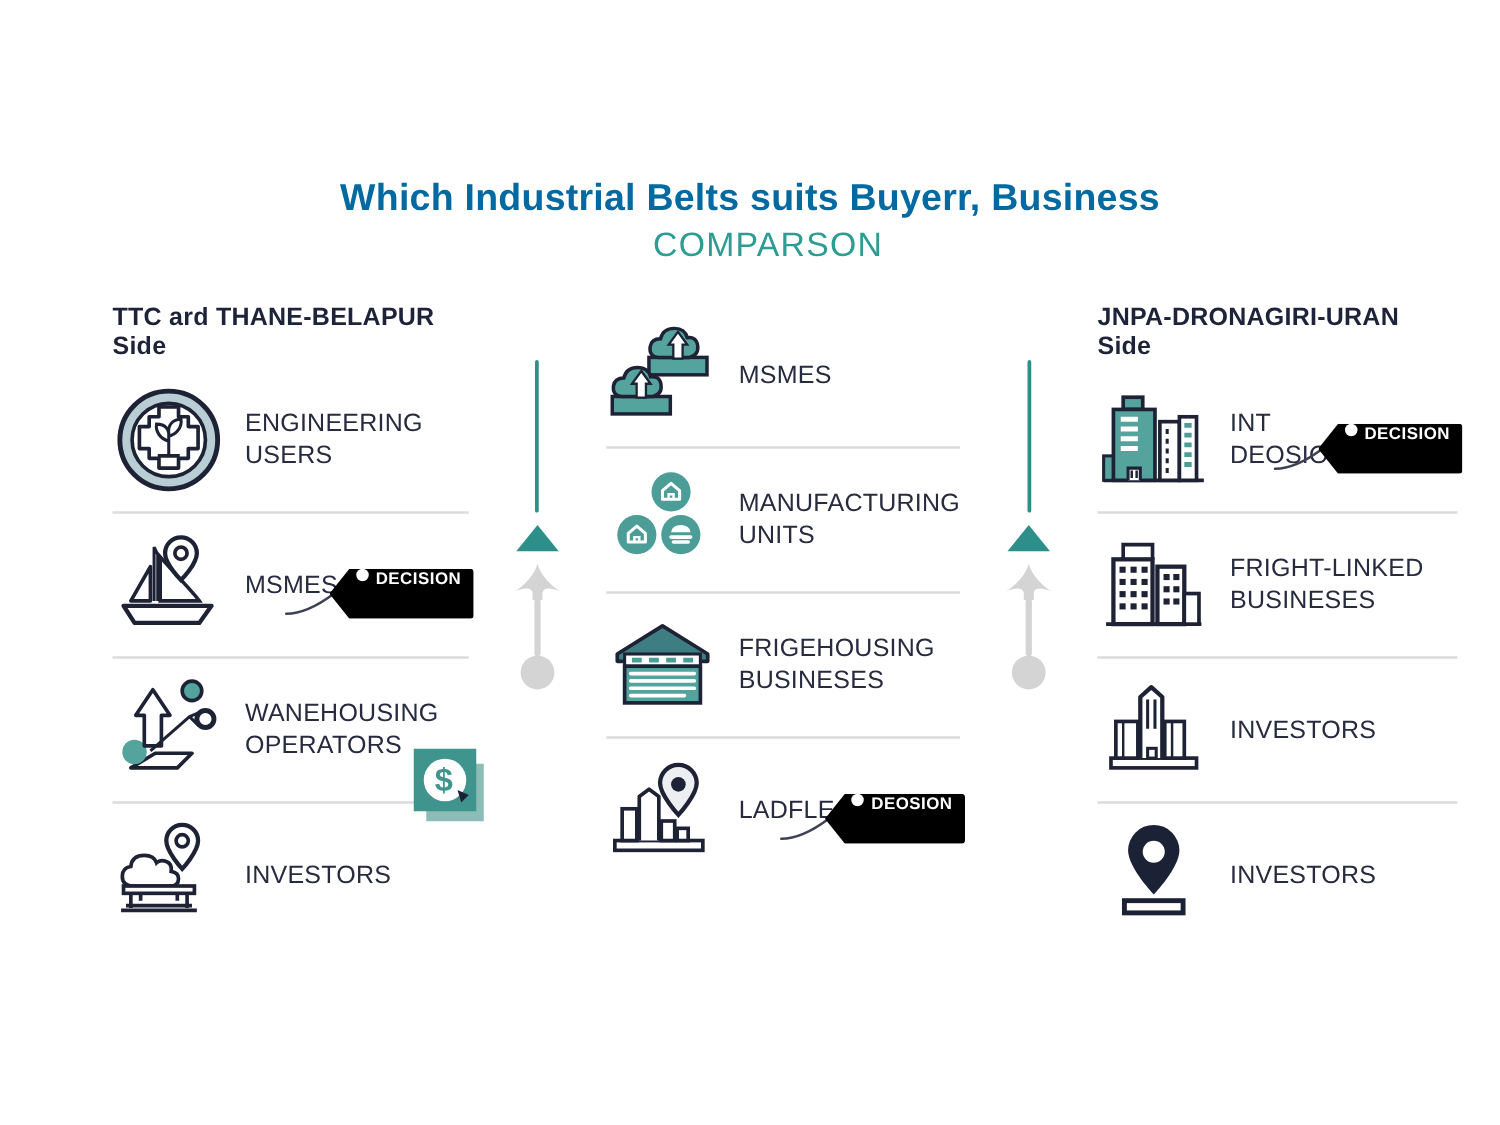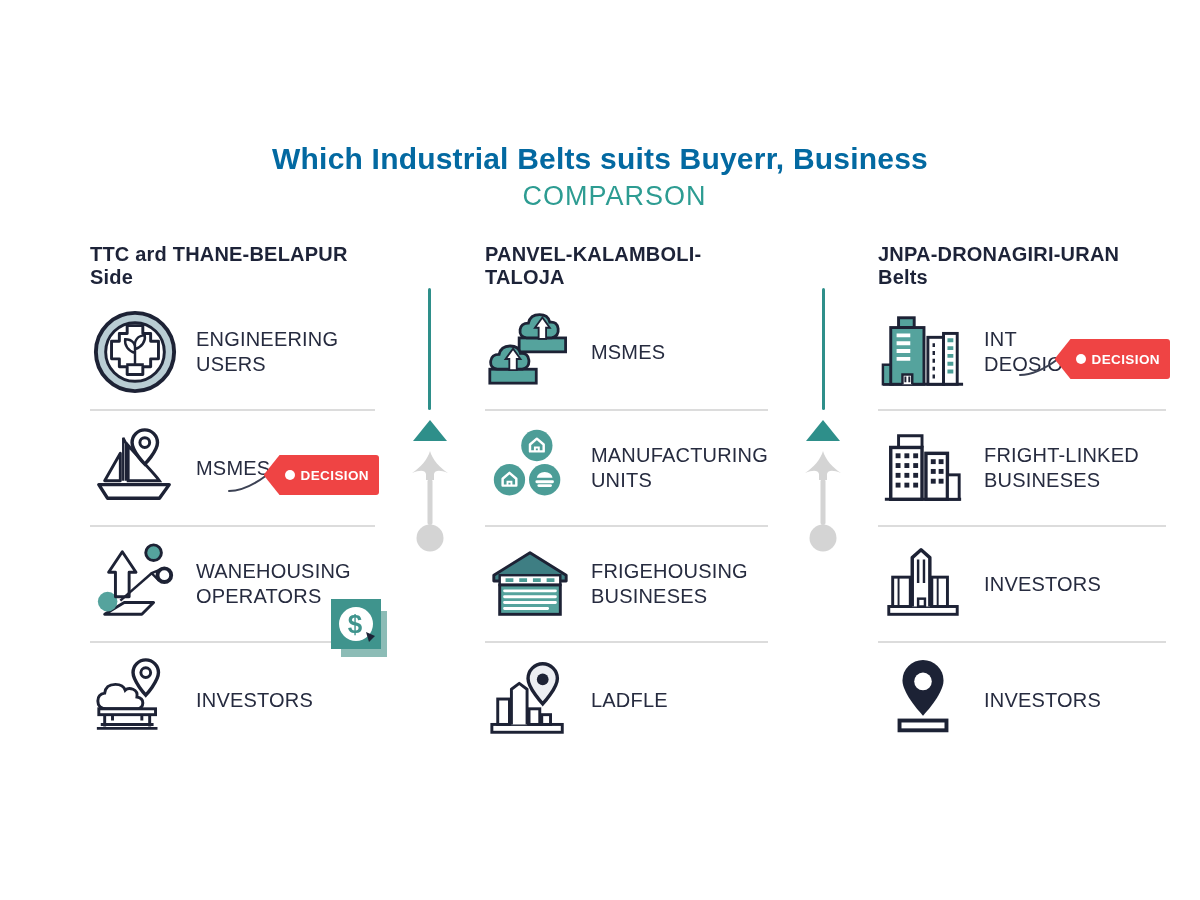--- a/index.html
+++ b/index.html
@@ -18,21 +18,21 @@
 
   .item { position:relative; height:114px; display:flex; align-items:center; gap:16px;
           border-bottom:2px solid #dcdcdc; }
   .item:last-child { border-bottom:none; }
   .icon { flex:0 0 90px; width:90px; height:92px; display:flex; align-items:center; justify-content:center; }
   .icon svg { width:88px; height:88px; }
   .label { font-size:20px; line-height:1.25; color:#262b3f; letter-spacing:.2px; white-space:pre-line; }
 
   .tag-wrap { position:absolute; right:-4px; top:44px; display:flex; align-items:center; z-index:2; }
   .tag-string { position:relative; top:7px; margin-right:-5px; }
-  .tag { background:#ef4444; color:#fff; height:40px; display:flex; align-items:center; gap:6px;
+  .tag { background:#000000; color:#fff; height:40px; display:flex; align-items:flex-start; gap:6px;
          padding:0 10px 0 21px; font-size:13.5px; font-weight:700; letter-spacing:.4px; border-radius:3px;
          clip-path:polygon(16px 0, 100% 0, 100% 100%, 16px 100%, 0 50%); }
   .tag-dot { width:10px; height:10px; background:#fff; border-radius:50%; flex:0 0 10px; }
 
   .badge { position:absolute; right:-16px; bottom:-20px; z-index:3; line-height:0; }
 
   .divider { flex:0 0 44px; display:flex; flex-direction:column; align-items:center; padding-top:45px; }
   .divider-line { width:3px; height:122px; background:#2e8f8a; border-radius:2px; }
   .divider-tri { width:0; height:0; margin-top:10px;
                  border-left:17px solid transparent; border-right:17px solid transparent;
@@ -132,21 +132,20 @@
     <div class="divider-line"></div>
     <div class="divider-tri"></div>
     <svg class="divider-arrow" width="44" height="104" viewBox="0 0 44 104">
       <path d="M22 2 C24 10 32 19 40 24 C32 21 27 21 26 25 L26 31 H18 L18 25 C17 21 12 21 4 24 C12 19 20 10 22 2 Z" fill="#d4d4d4"></path>
       <rect x="19.5" y="30" width="5" height="46" rx="2.5" fill="#d4d4d4"></rect>
       <circle cx="22" cy="89" r="13.5" fill="#d4d4d4"></circle>
     </svg>
   </div>
 
   <section class="column c2">
-    <h3 class="col-title">PANVEL-KALAMBOLI-TALOJA</h3>
     <div class="items">
   <div class="item">
     <span class="icon">
               <svg viewBox="0 0 90 90">
    <g transform="translate(32,4) scale(0.95)">
   <rect x="2" y="28" width="50" height="15" fill="#55a39d" stroke="#1d2235" stroke-width="3"></rect>
   <path d="M10 28 q-8 -1 -7 -9 q1 -7 9 -7 q2 -9 12 -9 q9 0 11 8 q8 -1 9 7 q1 8 -7 10 z" fill="#55a39d" stroke="#1d2235" stroke-width="3"></path>
   <path d="M27 6 l8 11 h-4 v12 h-8 V17 h-4 z" fill="#fff" stroke="#1d2235" stroke-width="2"></path>
                 </g>
    <g transform="translate(2,36) scale(0.95)">
@@ -198,36 +197,45 @@
    <rect x="12" y="44" width="12" height="26" fill="#fff" stroke="#1d2235" stroke-width="3"></rect>
    <path d="M26 70 V34 l8 -6 8 6 V70" fill="#fff" stroke="#1d2235" stroke-width="3" stroke-linejoin="round"></path>
    <rect x="44" y="54" width="11" height="16" fill="#fff" stroke="#1d2235" stroke-width="3"></rect>
    <rect x="57" y="60" width="9" height="10" fill="#fff" stroke="#1d2235" stroke-width="3"></rect>
    <path d="M58 8 a15 15 0 0 1 15 15 c0 10 -15 26 -15 26 s-15 -16 -15 -26 a15 15 0 0 1 15 -15 z" fill="#eceef2" stroke="#1d2235" stroke-width="3.5"></path>
    <circle cx="58" cy="24" r="6" fill="#1d2235"></circle>
               </svg>
             </span>
     <span class="label">LADFLE</span>
 
+  <span class="tag-wrap">
+    <svg class="tag-string" width="42" height="24" viewBox="0 0 42 24">
+      <path d="M2 21 C14 21 28 14 40 5" fill="none" stroke="#3c4254" stroke-width="2" stroke-linecap="round"></path>
+    </svg>
+    <span class="tag">
+      <span class="tag-dot"></span>
+      <span class="tag-text">DEOSION</span>
+    </span>
+  </span>
 </div>
 </div>
   </section>
 
   <div class="divider">
     <div class="divider-line"></div>
     <div class="divider-tri"></div>
     <svg class="divider-arrow" width="44" height="104" viewBox="0 0 44 104">
       <path d="M22 2 C24 10 32 19 40 24 C32 21 27 21 26 25 L26 31 H18 L18 25 C17 21 12 21 4 24 C12 19 20 10 22 2 Z" fill="#d4d4d4"></path>
       <rect x="19.5" y="30" width="5" height="46" rx="2.5" fill="#d4d4d4"></rect>
       <circle cx="22" cy="89" r="13.5" fill="#d4d4d4"></circle>
     </svg>
   </div>
 
   <section class="column c3">
-    <h3 class="col-title">JNPA-DRONAGIRI-URAN Belts</h3>
+    <h3 class="col-title">JNPA-DRONAGIRI-URAN Side</h3>
     <div class="items">
   <div class="item">
     <span class="icon">
               <svg viewBox="0 0 90 90">
    <path d="M4 78 H86" stroke="#1d2235" stroke-width="3"></path>
    <rect x="4" y="58" width="10" height="20" fill="#55a39d" stroke="#1d2235" stroke-width="2.5"></rect>
    <rect x="20" y="10" width="16" height="10" fill="#55a39d" stroke="#1d2235" stroke-width="3"></rect>
    <rect x="12" y="20" width="34" height="58" fill="#55a39d" stroke="#1d2235" stroke-width="3"></rect>
    <path d="M18 28 h14 M18 36 h14 M18 44 h14 M18 52 h14" stroke="#fff" stroke-width="4"></path>
    <path d="M24 78 v-10 h10 v10" fill="#fff" stroke="#1d2235" stroke-width="2.5"></path>

